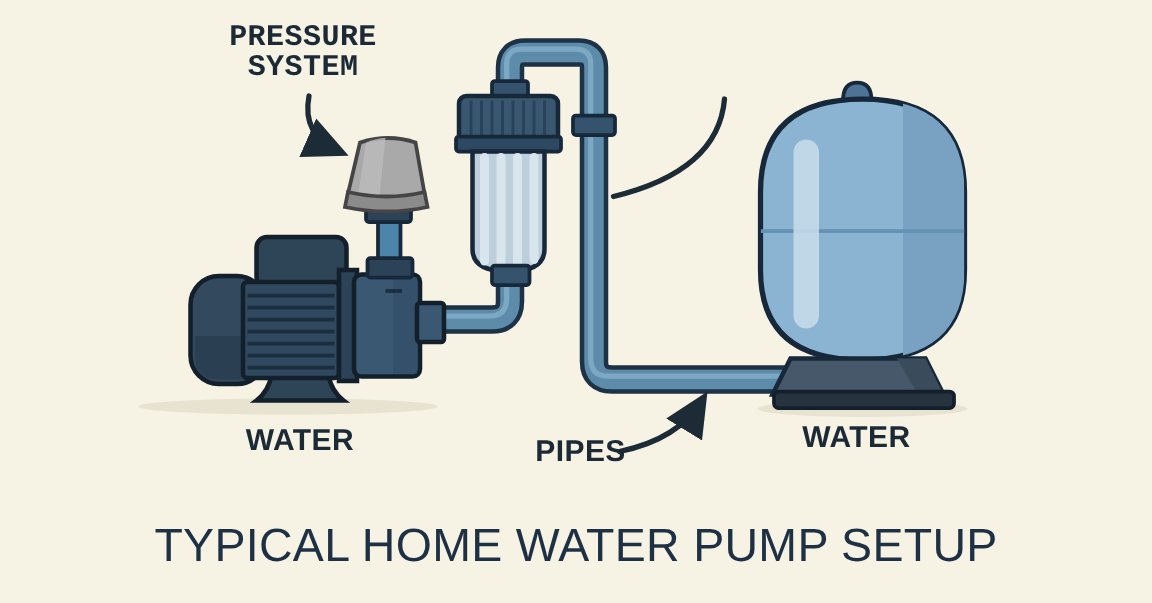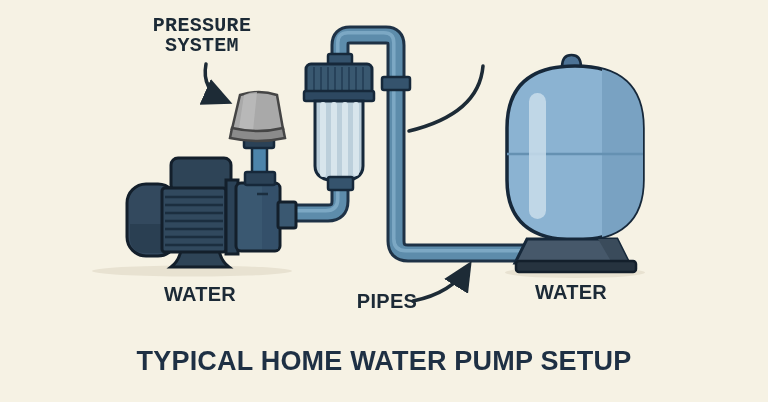--- a/index.html
+++ b/index.html
@@ -10,21 +10,21 @@
   }
   .canvas svg{position:absolute;left:0;top:0;}
   .lbl{
     position:absolute;text-align:center;
     font-weight:700;font-size:20px;line-height:1.02;letter-spacing:.3px;
     color:var(--ink,#1c2a36);
   }
   .lbl span{display:block;}
   .title{
     position:absolute;left:10px;top:346px;width:748px;text-align:center;
-    font-weight:700;font-size:27px;letter-spacing:.2px;
+    font-weight:400;font-size:31px;letter-spacing:.2px;
     color:var(--title-ink,#1e3044);
   }
   
   .po{fill:none;stroke:var(--pipe-outline);stroke-width:19;stroke-linejoin:round;stroke-linecap:butt;}
   .pm{fill:none;stroke:var(--pipe);stroke-width:13;stroke-linejoin:round;}
   .ph{fill:none;stroke:var(--pipe-hl);stroke-width:3.5;opacity:.8;stroke-linejoin:round;stroke-linecap:round;}
   .arrow{fill:none;stroke:var(--arrow);stroke-width:3.5;stroke-linecap:round;}
 </style>
 </head>
 <body>

